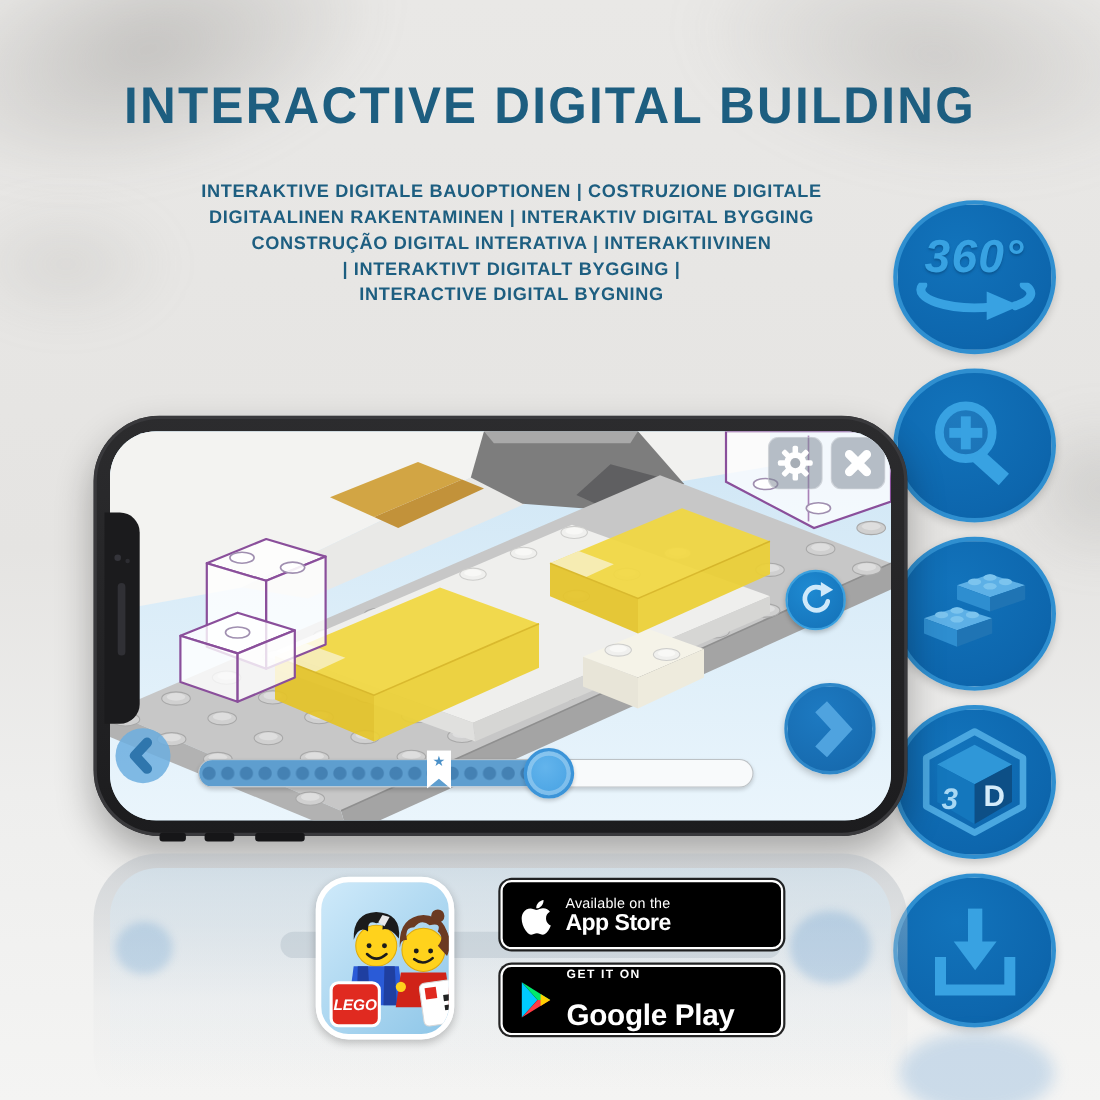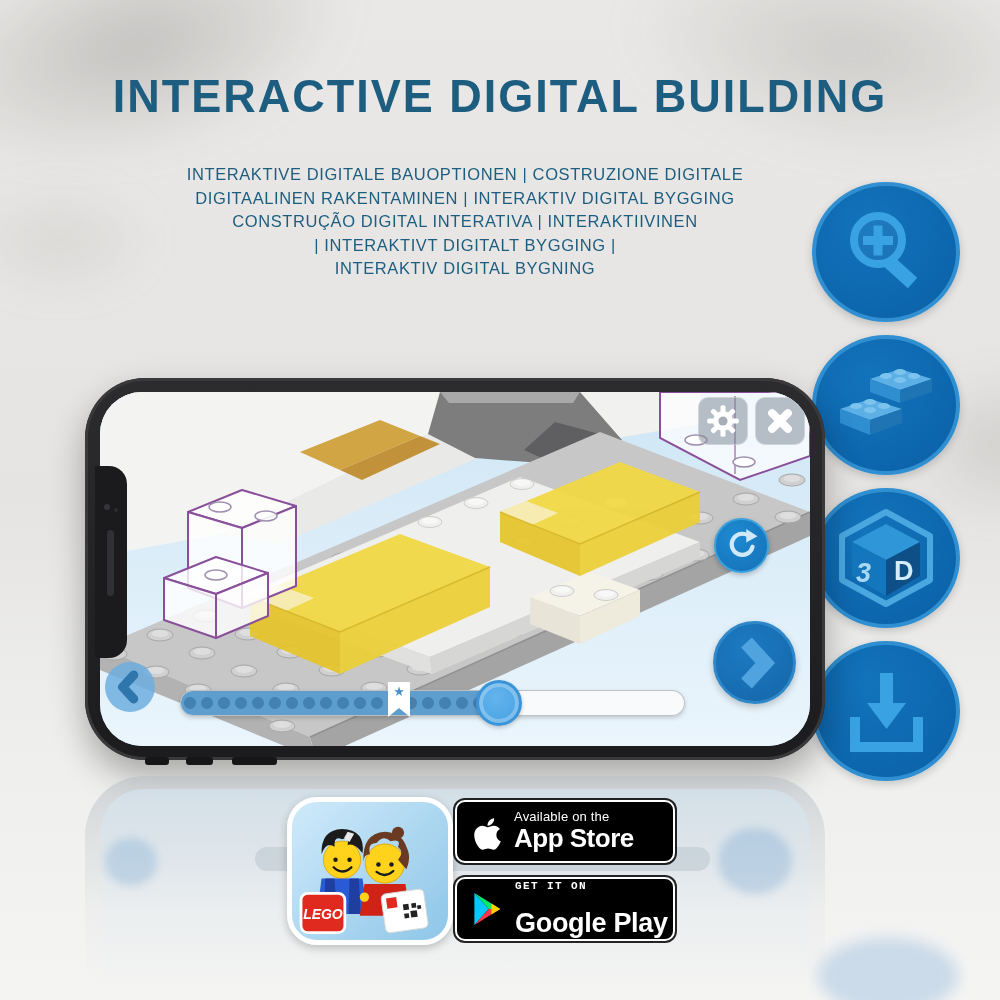--- a/index.html
+++ b/index.html
@@ -12,21 +12,21 @@
   .smudge { position:absolute; border-radius:50%; filter:blur(18px); pointer-events:none; }
   .sm1 { left:-90px; top:-70px; width:450px; height:230px; background:radial-gradient(ellipse at center, rgba(135,133,130,.38), rgba(135,133,130,0) 70%); transform:rotate(-14deg); }
   .sm2 { left:620px; top:-60px; width:460px; height:220px; background:radial-gradient(ellipse at center, rgba(150,148,145,.32), rgba(150,148,145,0) 70%); transform:rotate(8deg); }
   .sm3 { left:915px; top:370px; width:170px; height:150px; background:radial-gradient(ellipse at center, rgba(150,150,148,.28), rgba(150,150,148,0) 70%); }
   .sm4 { left:-40px; top:180px; width:200px; height:120px; background:radial-gradient(ellipse at center, rgba(160,158,155,.20), rgba(160,158,155,0) 70%); }
 
   .title { position:absolute; left:0; top:70px; width:1000px; text-align:center;
     font-size:45px; font-weight:800; letter-spacing:2px; color:#1d5e80; transform:scaleY(1.04); }
 
   .subtitle { position:absolute; left:30px; top:163px; width:870px; text-align:center;
-    font-size:16.5px; font-weight:400; letter-spacing:.6px; line-height:23.5px; color:#1d5e80; }
+    font-size:16.5px; font-weight:700; letter-spacing:.6px; line-height:23.5px; color:#1d5e80; }
 
   
   .rail { position:absolute; left:812px; top:182px; width:148px; }
   .fcircle { position:relative; width:148px; height:140px; margin-bottom:13px; border-radius:50%;
     background:radial-gradient(circle at 38% 30%, #1273bb 0%, #0d66ad 70%, #0b5c9e 100%);
     border:4px solid #2f8fd0; box-shadow:0 3px 8px rgba(0,0,0,.18); }
   .fcircle .glyph { position:absolute; left:0; top:0; right:0; bottom:0;
     display:flex; align-items:center; justify-content:center; flex-direction:column; }
   .lbl360 { font-size:42px; font-weight:800; font-style:italic; color:#38a2e2;
     letter-spacing:1px; text-shadow:0 2px 2px rgba(8,70,120,.55); margin-top:-4px; }
@@ -86,54 +86,64 @@
   .refl-screen { position:absolute; left:100px; top:789px; width:710px; height:215px; border-radius:44px;
     background:linear-gradient(180deg, rgba(213,231,243,.6), rgba(226,238,247,.22) 55%, rgba(235,242,248,0) 90%); }
   .refl-bar { position:absolute; left:255px; top:847px; width:455px; height:24px; border-radius:12px;
     background:rgba(165,180,192,.35); }
   .refl-c { position:absolute; border-radius:50%; filter:blur(4px); }
   .rc1 { left:105px; top:838px; width:52px; height:48px; background:rgba(90,150,205,.26); }
   .rc2 { left:718px; top:828px; width:74px; height:66px; background:rgba(70,140,200,.24); }
   .rc3 { left:818px; top:938px; width:140px; height:75px; background:rgba(60,130,200,.22); filter:blur(7px); }
 
   
-  .app-icon { position:absolute; left:287px; top:797px; width:166px; height:148px; border-radius:30px;
+  .app-icon { position:absolute; left:287px; top:797px; width:126px; height:148px; border-radius:30px;
     background:linear-gradient(135deg,#cfeafa,#8ec6e8); border:5px solid #fff;
     box-shadow:0 3px 8px rgba(0,0,0,.22); overflow:hidden; z-index:6; }
-  .store-badge { position:absolute; left:455px; width:220px; height:63px; background:#000;
+  .store-badge { position:absolute; left:455px; width:257px; height:63px; background:#000;
     border:2px solid #fff; box-shadow:0 0 0 2px rgba(0,0,0,.85); border-radius:10px;
     display:flex; align-items:center; color:#fff; z-index:6; }
   .bad-as { top:800px; } .bad-gp { top:877px; height:64px; }
   .badge-txt { display:flex; flex-direction:column; margin-left:10px; }
   .as-l1 { font-size:13px; font-weight:400; letter-spacing:.2px; }
-  .as-l2 { font-size:26px; font-weight:600; letter-spacing:-.5px; margin-top:-1px; }
-  .gp-l1 { font-size:11px; font-weight:600; letter-spacing:1.4px;font-family:Liberation Mono, monospace; }
+  .as-l2 { font-size:21px; font-weight:600; letter-spacing:-.5px; margin-top:-1px; }
+  .gp-l1 { font-size:11px; font-weight:600; letter-spacing:1.4px; }
   .gp-l2 { font-size:27px; font-weight:600; letter-spacing:-.3px; margin-top:16px; }
   .badge-logo { margin-left:14px; flex:0 0 auto; display:flex; align-items:center; }
 </style>
 </head>
 <body>
 
 <div class="stage">
   <div class="smudge sm1"></div>
   <div class="smudge sm2"></div>
   <div class="smudge sm3"></div>
   <div class="smudge sm4"></div>
 
   <h1 class="title">INTERACTIVE DIGITAL BUILDING</h1>
 
   <div class="subtitle">
     <div>INTERAKTIVE DIGITALE BAUOPTIONEN | COSTRUZIONE DIGITALE</div>
     <div>DIGITAALINEN RAKENTAMINEN | INTERAKTIV DIGITAL BYGGING</div>
     <div>CONSTRUÇÃO DIGITAL INTERATIVA | INTERAKTIIVINEN</div>
     <div>| INTERAKTIVT DIGITALT BYGGING |</div>
-    <div>INTERAKTIV DIGITAL BYGNING</div>
+    <div>INTERACTIVE DIGITAL BYGNING</div>
   </div>
 
   <div class="rail">
+    <div class="fcircle">
+      <div class="glyph">
+        <span class="lbl360">360°</span>
+        <svg width="118" height="34" viewBox="0 0 118 34">
+          <path d="M104 2 C 114 8, 112 16, 96 21" stroke="#38a2e2" stroke-width="8" fill="none" stroke-linecap="round"></path>
+          <path d="M12 2 C 2 14, 34 26, 76 22" stroke="#38a2e2" stroke-width="8" fill="none" stroke-linecap="round"></path>
+          <polygon points="70,8 100,21 70,34" fill="#38a2e2"></polygon>
+        </svg>
+      </div>
+    </div>
 
     <div class="fcircle">
       <div class="glyph">
         <svg width="92" height="92" viewBox="0 0 92 92">
           <circle cx="38" cy="34" r="24" stroke="#38a2e2" stroke-width="8" fill="rgba(255,255,255,0.05)"></circle>
           <rect x="23" y="30" width="30" height="9" fill="#38a2e2"></rect>
           <rect x="33.5" y="19.5" width="9" height="30" fill="#38a2e2"></rect>
           <rect x="52" y="49" width="34" height="14" transform="rotate(42 52 49)" fill="#38a2e2"></rect>
         </svg>
       </div>

